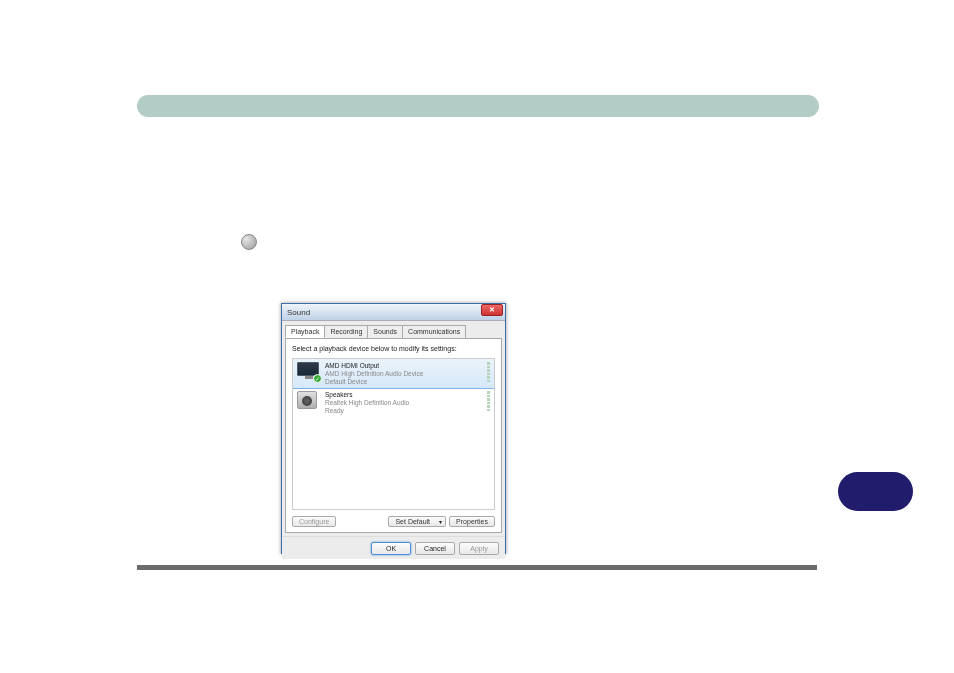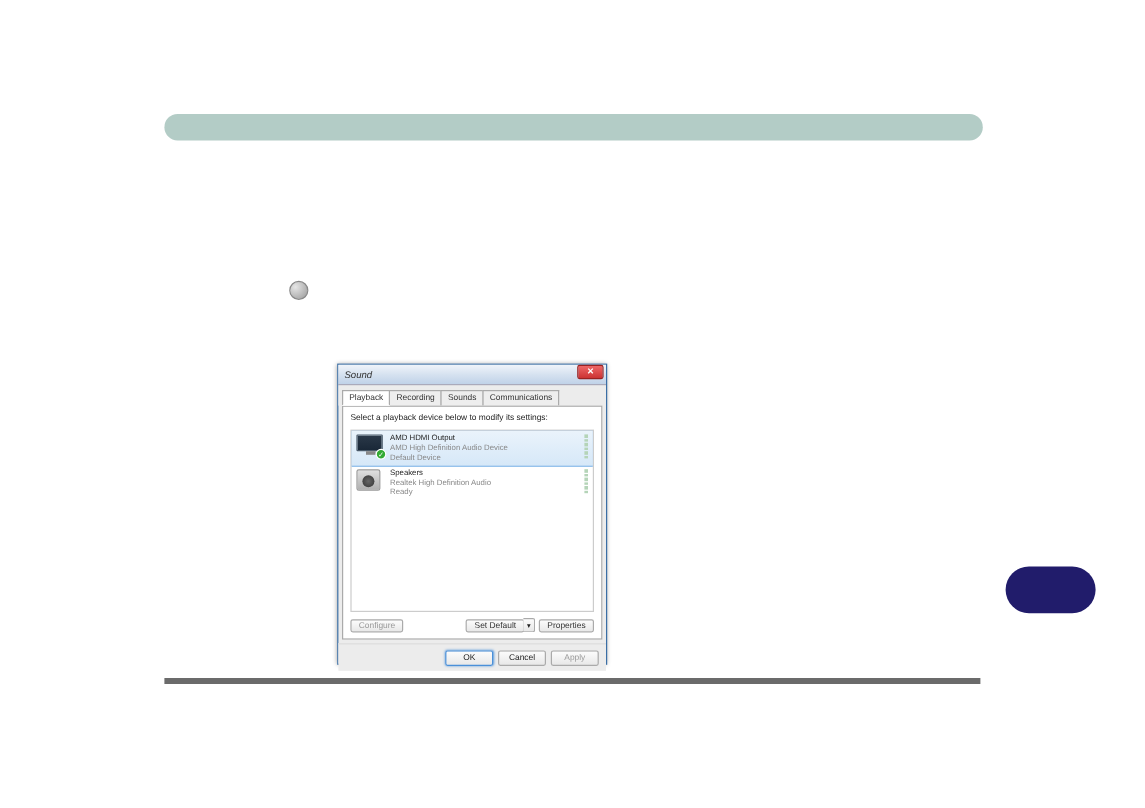--- a/index.html
+++ b/index.html
@@ -64,21 +64,20 @@
       background: linear-gradient(to bottom, #f0f4fa 0%, #d6e2f0 50%, #c0d2e8 100%);
       border-bottom: 1px solid #aab;
       display: flex;
       align-items: center;
       padding-left: 5px;
       position: relative;
     }
     .titlebar-text {
       font-size: 8px;
       color: #333;
-      font-style: italic;
     }
     .close-btn {
       position: absolute;
       right: 2px;
       top: 0px;
       width: 22px;
       height: 12px;
       background: linear-gradient(to bottom, #e66 0%, #c33 100%);
       border: 1px solid #922;
       border-radius: 2px;

